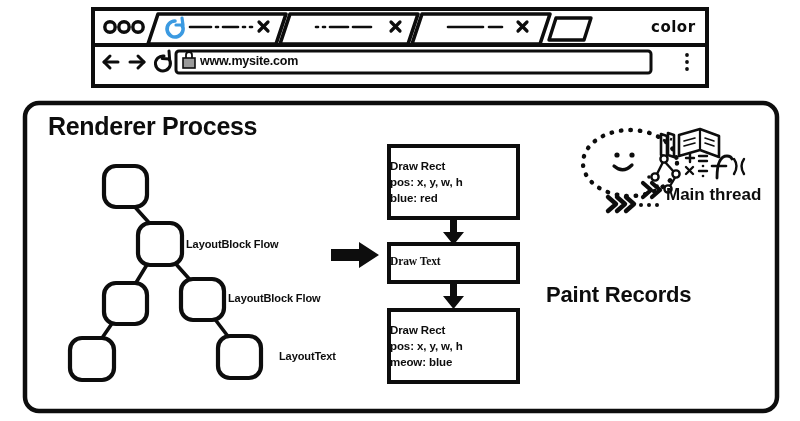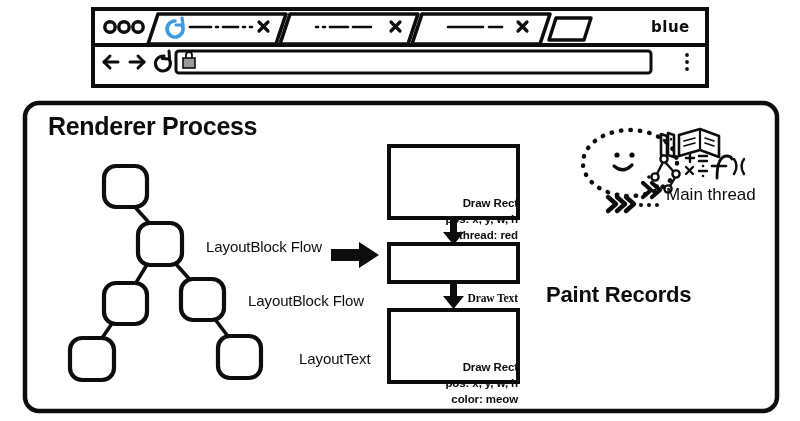--- a/index.html
+++ b/index.html
@@ -41,27 +41,26 @@
   }
   #paint-records-title {
     left: 546px; top: 282px;
     font-size: 22px;
     font-weight: bold;
     letter-spacing: -0.2px;
   }
   #main-thread-label {
     left: 666px; top: 185px;
     font-size: 17px;
-    font-weight: normal;
+    font-weight: bold;
   }
   .tree-label {
-    font-size: 15px;
-    font-weight: normal;
+    font-size: 11px;
+    font-weight: bold;
     letter-spacing: -0.1px;
-    margin-left: 20px;
   }
   #tree-label-0 { left: 186px; top: 238px; }
   #tree-label-1 { left: 228px; top: 292px; }
   #tree-label-2 { left: 279px; top: 350px; }
 
   .urlbar-text {
     left: 200px; top: 54px;
     font-size: 12.5px;
     font-weight: bold;
     letter-spacing: -0.2px;
@@ -70,27 +69,26 @@
     left: 651px; top: 18px;
     font-size: 15px;
     font-weight: bold;
     font-family: "DejaVu Sans", sans-serif;
     letter-spacing: 0.5px;
   }
   
   .pr-text {
     position: absolute;
     width: 128px;
-    text-align: right;
+    text-align: left;
     font-size: 11.5px;
     font-weight: bold;
     color: #0d0d0d;
     line-height: 16px;
     letter-spacing: -0.1px;
-    margin-top: 37px;
   }
   #pr0-text { left: 390px; top: 158px; }
   #pr1-text { left: 390px; top: 253px; font-family: Liberation Serif, serif; }
   #pr2-text { left: 390px; top: 322px; }
 </style>
 </head>
 <body>
 
 <div class="stage">
 
@@ -318,27 +316,28 @@
 
   <div class="txt" id="main-thread-label">Main thread</div>
 
   <div class="txt tree-label" id="tree-label-0">LayoutBlock Flow</div>
   <div class="txt tree-label" id="tree-label-1">LayoutBlock Flow</div>
   <div class="txt tree-label" id="tree-label-2">LayoutText</div>
 
   <div class="pr-text" id="pr0-text">
     <div>Draw Rect</div>
     <div>pos: x, y, w, h</div>
-    <div>thread: red</div>
+    <div>blue: red</div>
   </div>
   <div class="pr-text" id="pr1-text">
     <div>Draw Text</div>
   </div>
   <div class="pr-text" id="pr2-text">
     <div>Draw Rect</div>
     <div>pos: x, y, w, h</div>
-    <div>color: meow</div>
+    <div>meow: blue</div>
   </div>
 
-
-  <div class="txt" id="brand-meow">blue</div>
+  <div class="txt urlbar-text">www.mysite.com</div>
+
+  <div class="txt" id="brand-meow">color</div>
 
 </div>
 
 </body></html>

